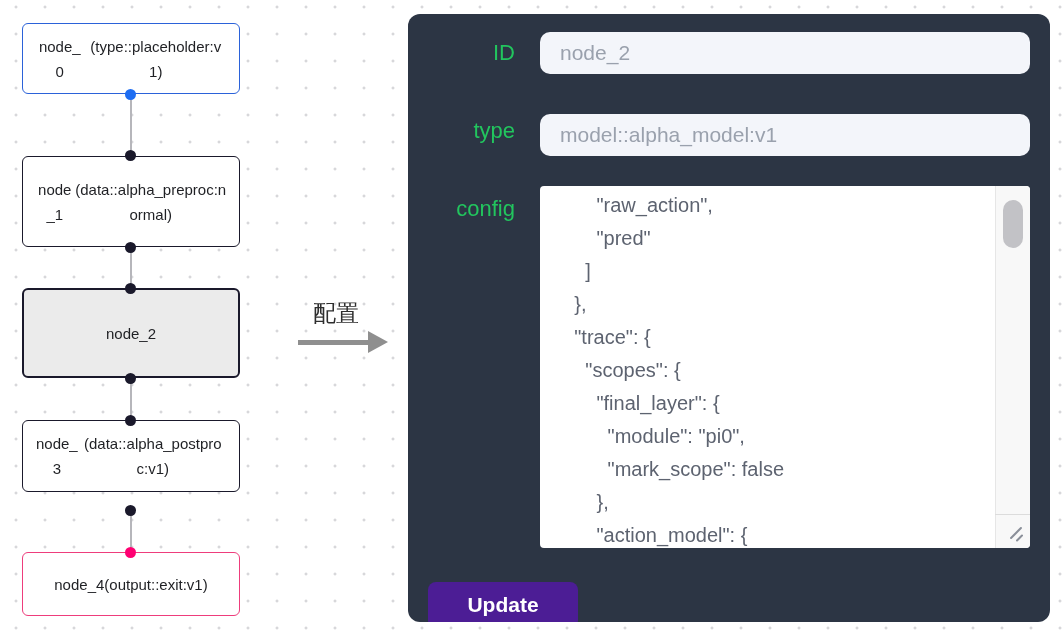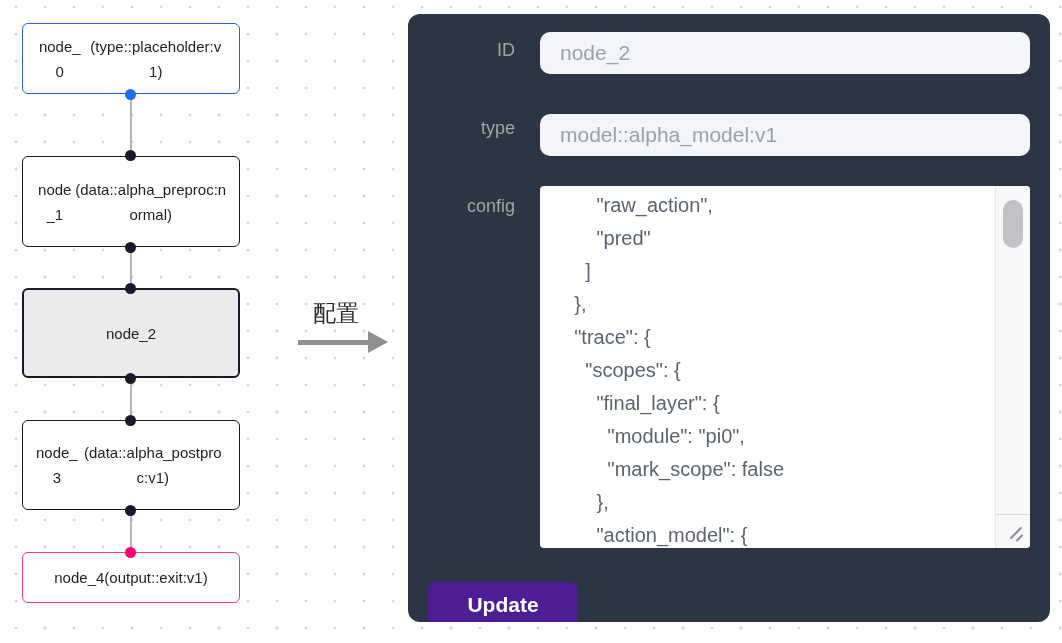--- a/index.html
+++ b/index.html
@@ -35,21 +35,21 @@
   .anno-label { position:absolute; left:296px; top:298px; width:80px; text-align:center;
     font-size:23px; font-weight:500; color:#2e2e2e; }
   .anno-arrow-line { position:absolute; left:298px; top:340px; width:74px; height:5px; background:#8f8f8f; }
   .anno-arrow-head { position:absolute; left:368px; top:331px; width:0; height:0;
     border-left:20px solid #8f8f8f; border-top:11px solid transparent; border-bottom:11px solid transparent; }
 
   
   .panel { position:absolute; left:408px; top:14px; width:642px; height:608px;
     background:#2c3544; border-radius:12px; overflow:hidden; }
   .field-label { position:absolute; left:0; width:107px; text-align:right;
-    font-size:18px; color:#a3a3a3; }
+    font-size:22px; color:#22c55e; }
   .text-field { position:absolute; left:132px; width:490px; height:42px;
     background:#f3f5fa; border:none; outline:none; border-radius:10px;
     padding:0 20px; font-size:21px; color:#9aa1ad; font-family:"Liberation Sans", sans-serif; }
 
   .config-box { position:absolute; left:132px; top:172px; width:490px; height:362px;
     background:#ffffff; border-radius:4px; overflow:hidden; }
   .config-box pre {
     position:absolute; left:0; top:0; right:35px; bottom:0;
     padding:3px 0 0 12px; white-space:pre; overflow:hidden;
     font-family:"Liberation Sans", sans-serif; font-size:20px; line-height:33px; color:#5d6370;
@@ -83,25 +83,25 @@
     <div>node_0</div>
     <div>(type::placeholder:v1)</div>
   </div>
   <div class="node" style="top:156px; height:91px;">
     <div>node_1</div>
     <div>(data::alpha_preproc:normal)</div>
   </div>
   <div class="node selected" style="top:288px; height:90px;">
     <div>node_2</div>
   </div>
-  <div class="node" style="top:420px; height:90px;">
+  <div class="node" style="top:420px; height:72px;">
     <div>node_3</div>
     <div>(data::alpha_postproc:v1)</div>
   </div>
-  <div class="node output" style="top:552px; height:51px;">
+  <div class="node output" style="top:552px; height:64px;">
     <div>node_4</div>
     <div>(output::exit:v1)</div>
   </div>
 
   <div class="handle blue" style="top:89px;"></div>
   <div class="handle" style="top:150px;"></div>
   <div class="handle" style="top:242px;"></div>
   <div class="handle" style="top:283px;"></div>
   <div class="handle" style="top:373px;"></div>
   <div class="handle" style="top:415px;"></div>

